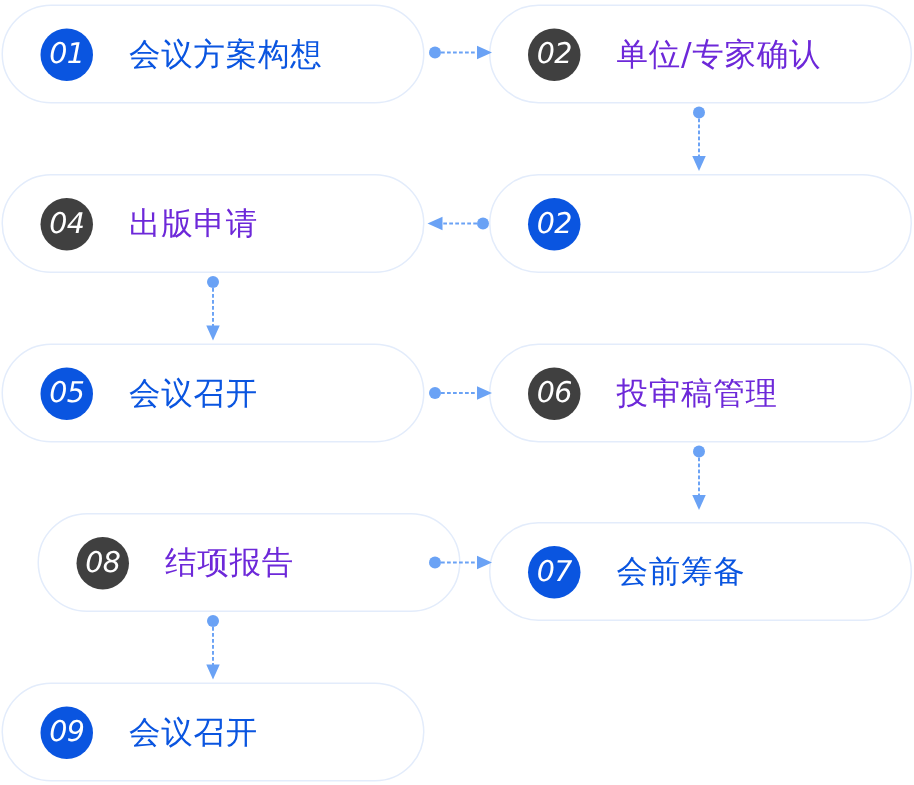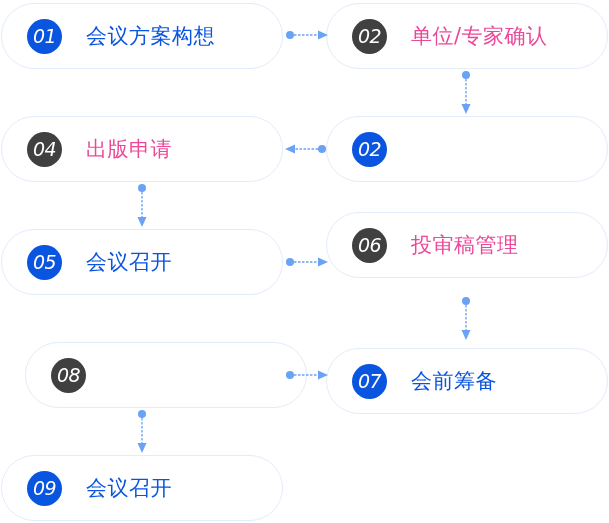--- a/index.html
+++ b/index.html
@@ -16,21 +16,21 @@
     width: 35px; height: 35px; border-radius: 50%;
     margin-left: 25px; display: flex; align-items: center; justify-content: center;
     color: #ffffff; font-style: italic; font-weight: normal; font-size: 19px;
     font-family: "DejaVu Sans", sans-serif; letter-spacing: -0.5px;
     flex-shrink: 0;
   }
   .label { margin-left: 24px; font-size: 21px; letter-spacing: 0.5px; text-align: center; }
   .blue .badge { background: #0a55e0; }
   .blue .label { color: #0a55e0; }
   .green .badge { background: #404040; }
-  .green .label { color: #ec4899; }
+  .green .label { color: #6d28d9; }
   svg.connectors { position: absolute; left: 0; top: 0; pointer-events: none; }
 </style>
 </head>
 <body>
 
 <div class="step left blue" style="top:3px;">
   <div class="badge">01</div>
   <div class="label">会议方案构想</div>
 </div>
 <div class="step right green" style="top:3px;">
@@ -43,27 +43,28 @@
   <div class="label">出版申请</div>
 </div>
 <div class="step right blue" style="top:116px;">
   <div class="badge">02</div>
 </div>
 
 <div class="step left blue" style="top:229px;">
   <div class="badge">05</div>
   <div class="label">会议召开</div>
 </div>
-<div class="step right green" style="top:212px;">
+<div class="step right green" style="top:229px;">
   <div class="badge">06</div>
   <div class="label">投审稿管理</div>
 </div>
 
 <div class="step left green" style="top:342px;margin-left:24px;">
   <div class="badge">08</div>
+  <div class="label">结项报告</div>
 </div>
 <div class="step right blue" style="top:348px;">
   <div class="badge">07</div>
   <div class="label">会前筹备</div>
 </div>
 
 <div class="step left blue" style="top:455px;">
   <div class="badge">09</div>
   <div class="label">会议召开</div>
 </div>

